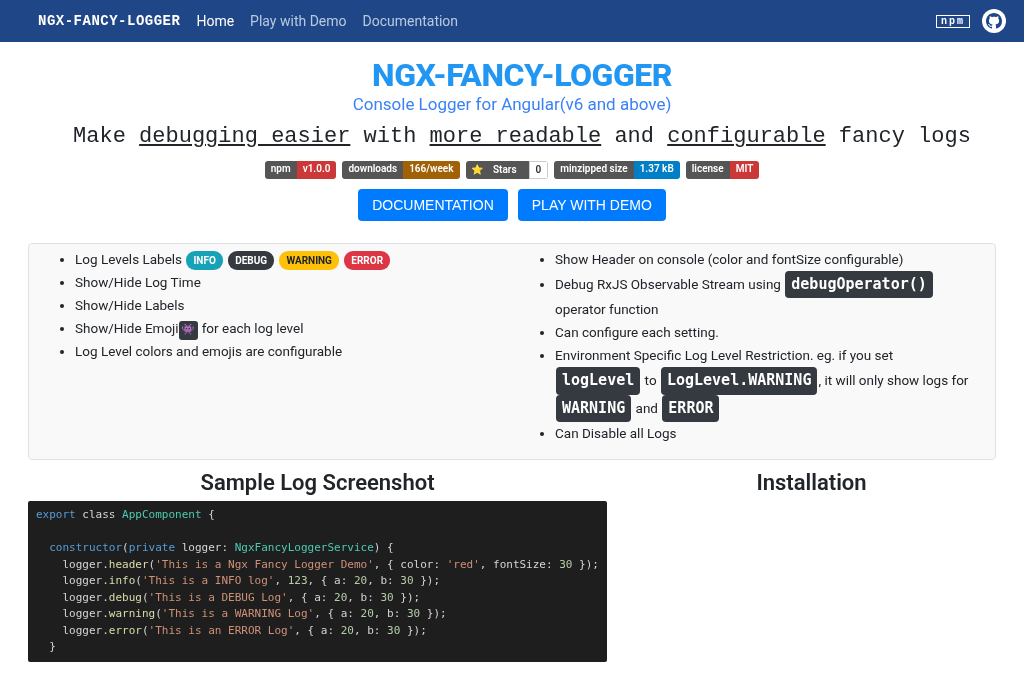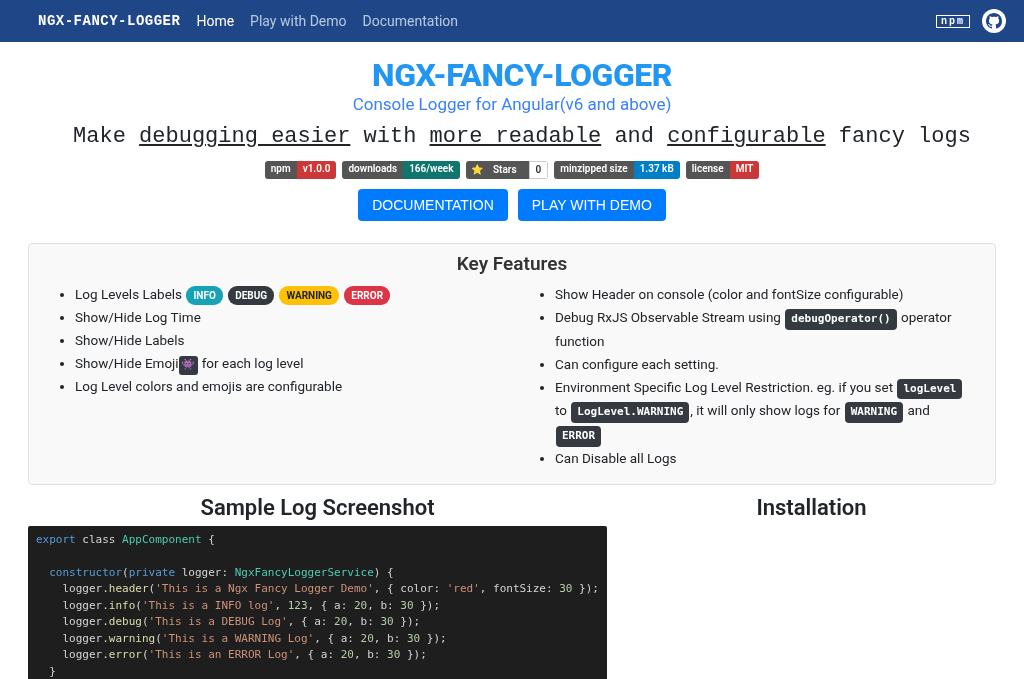--- a/index.html
+++ b/index.html
@@ -21,42 +21,42 @@
 .title { color: #2196f3; font-weight: 800; font-size: 32px; letter-spacing: -0.5px; font-family: inherit; }
 .subtitle { color: #3b82f6; font-size: 17px; }
 .tagline { font-size: 22px; margin-top: 10px; }
 .tagline u { text-decoration: underline; margin-top: 40px; }
 
 .badges-row { display: flex; justify-content: center; gap: 6px; margin-top: 12px; flex-wrap: wrap; }
 .shield { display: inline-flex; font-size: 10px; font-weight: 600; border-radius: 3px; overflow: hidden; line-height: 16px; }
 .shield span { padding: 0 6px; }
 .sh-dark { background: #555; color: #fff; }
 .sh-npm { background: #cb3837; color: #fff; }
-.sh-green { background: #0f766e; color: #fff; }
+.sh-green { background: #a16207; color: #fff; }
 .sh-teal { background: #007ec6; color: #fff; }
 .sh-mit { background: #cb3837; color: #fff; }
 .sh-white { background: #fff; color: #333; border: 1px solid #ccc; }
 .sh-gh { display: inline-flex; align-items: center; gap: 3px; }
 
 .cta-row { display: flex; justify-content: center; gap: 10px; margin-top: 10px; }
 .btn { background: #007bff; color: #fff; border: none; padding: 8px 14px; font-size: 14px; font-weight: 500; border-radius: 4px; cursor: pointer; }
 
 
 .features-card { border: 1px solid #dee2e6; border-radius: 4px; margin: 14px 28px 0; padding: 4px 18px 14px; background: #f9f9fa; }
 .features-title { text-align: center; font-size: 19px; font-weight: 600; color: #333; margin: 4px 0 8px; }
 .features-cols { display: flex; gap: 30px; }
 .features-col { flex: 1; }
 .features-col ul { list-style: disc; padding-left: 28px; font-size: 13.5px; line-height: 1.7; }
 
 .pill { display: inline-block; font-size: 10px; font-weight: 700; color: #fff; border-radius: 9px; padding: 1px 7px; margin: 0 1px; }
 .pill-info { background: #17a2b8; }
 .pill-debug { background: #343a40; }
 .pill-warning { background: #ffc107; color: #212529; }
 .pill-error { background: #dc3545; }
-.pill-code { background: #343a40; font-family: monospace; font-size: 11px; padding: 1px 6px; border-radius: 4px; }
+.pill-code { background: #343a40; font-family: monospace; font-size: 15px; padding: 1px 6px; border-radius: 4px; }
 .emoji-box { display: inline-block; background: #343a40; color: #fff; border-radius: 3px; padding: 0 3px; font-size: 11px; }
 
 
 .two-col { display: flex; gap: 20px; margin: 10px 28px 0; }
 .col { flex: 1; }
 .col-title { text-align: center; font-size: 22px; font-weight: 600; margin-bottom: 6px; }
 
 
 .code-block { background: #1e1e1e; color: #d4d4d4; font-family: Consolas, Monaco, monospace; font-size: 11px; padding: 6px 8px; line-height: 1.5; border-radius: 2px; white-space: pre; overflow: hidden; }
 .kw-blue { color: #569cd6; }
@@ -121,21 +121,20 @@
       </span>
   </div>
 
   <div class="cta-row">
     <button class="btn">DOCUMENTATION</button>
     <button class="btn">PLAY WITH DEMO</button>
   </div>
 </div>
 
 <div class="features-card">
-  <div class="features-title">Key Features</div>
   <div class="features-cols">
     <div class="features-col">
       <ul>
         <li>
           <span>Log Levels Labels </span>
           <span class="pill pill-info">INFO</span>
           <span class="pill pill-debug">DEBUG</span>
           <span class="pill pill-warning">WARNING</span>
           <span class="pill pill-error">ERROR</span>
         </li>

